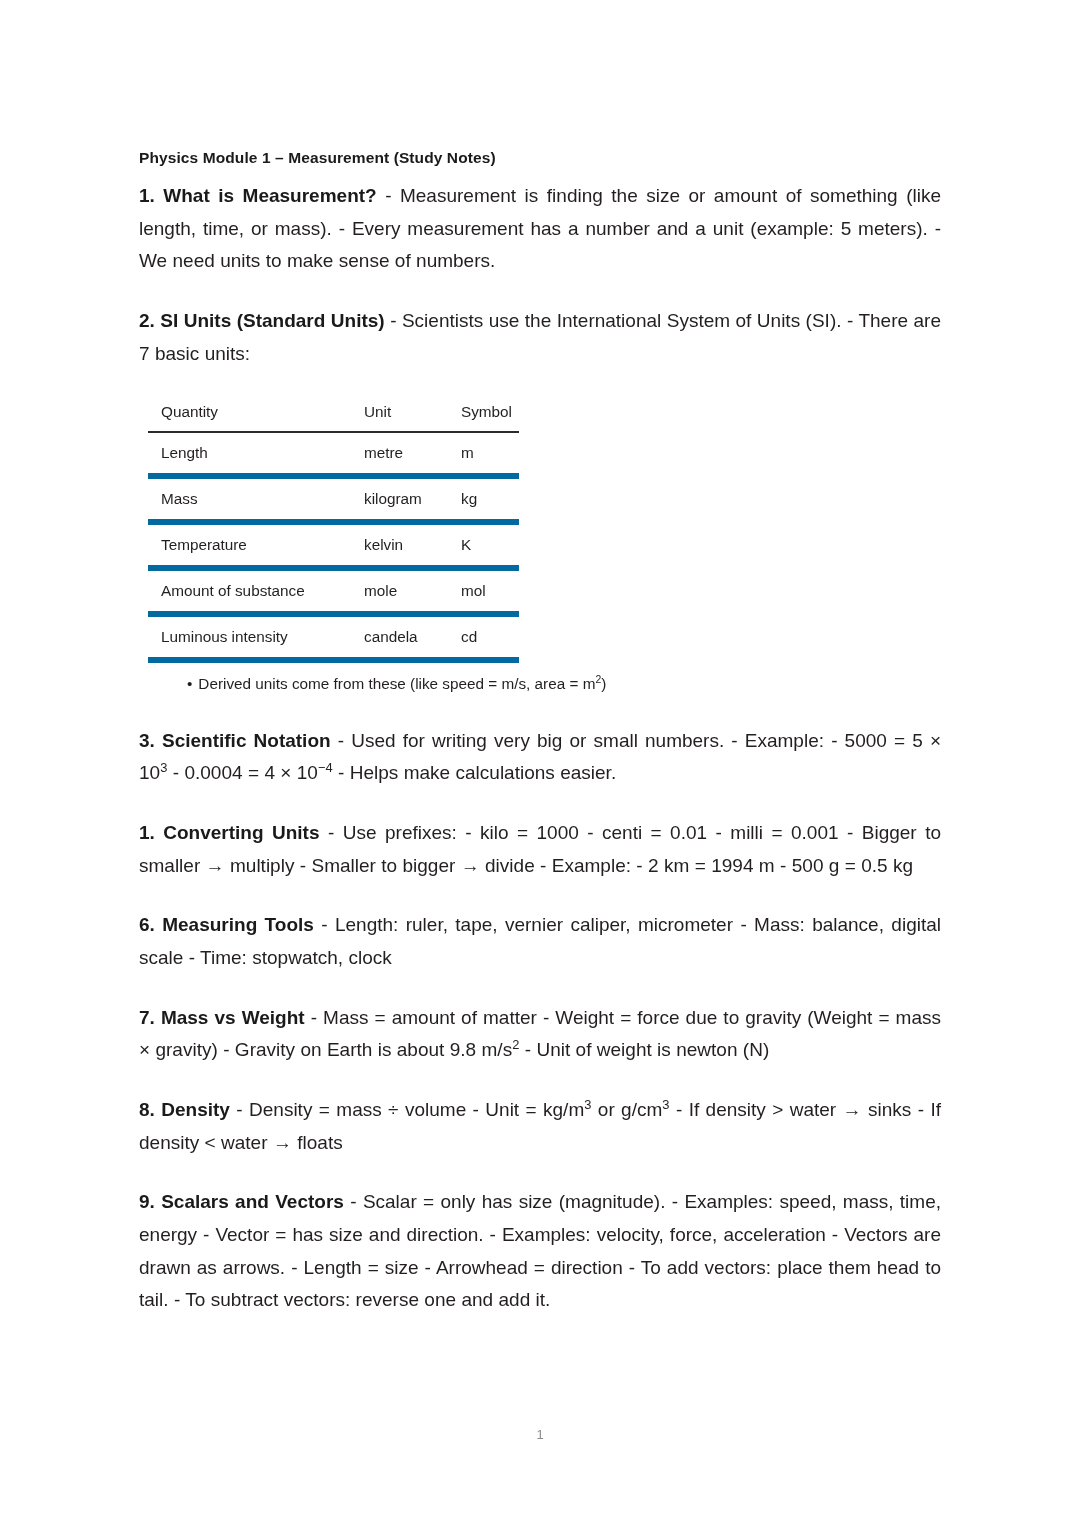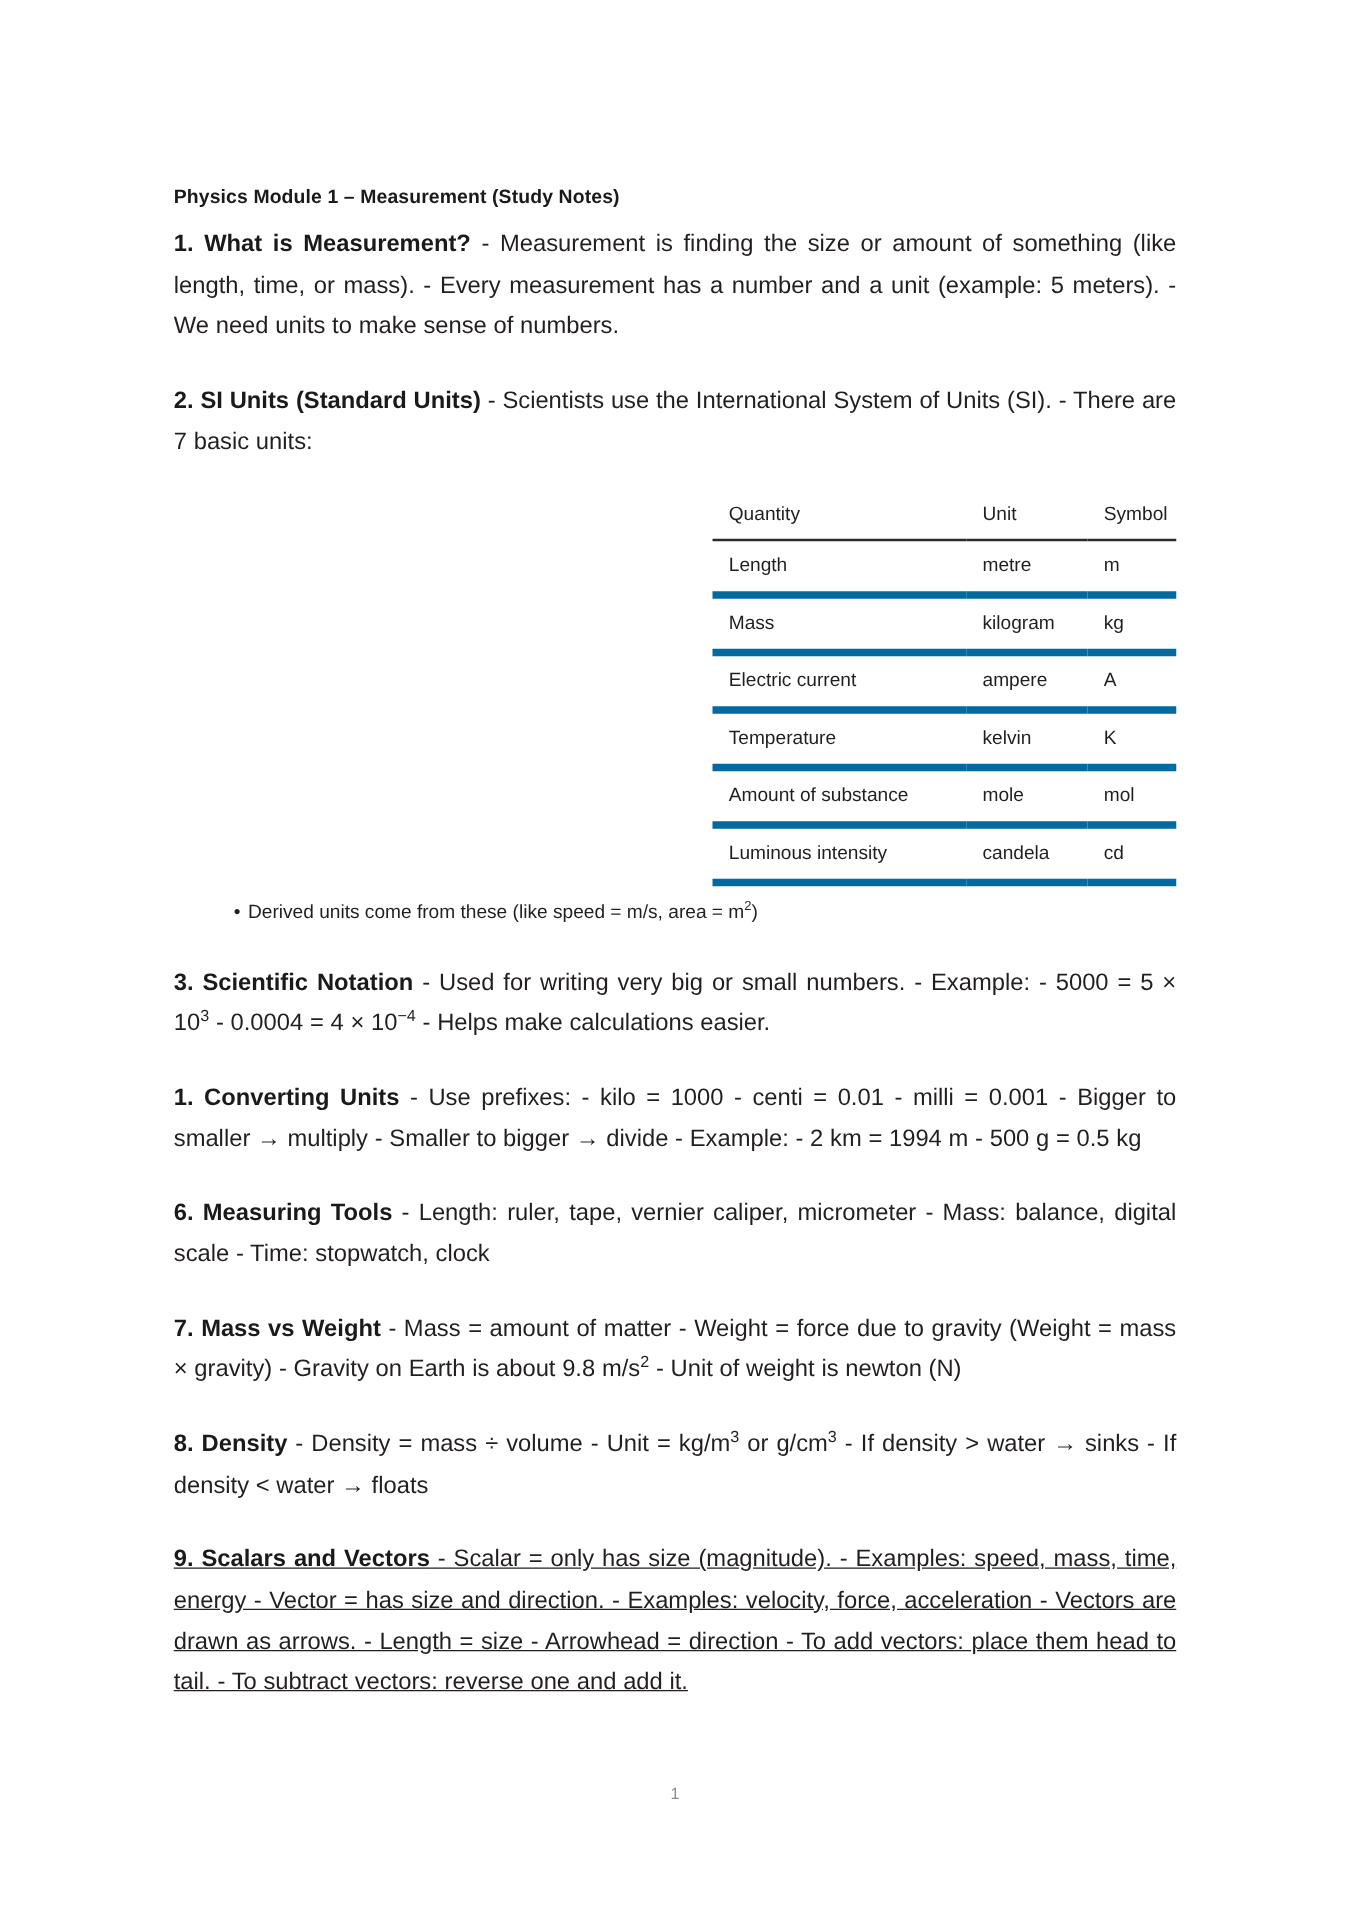--- a/index.html
+++ b/index.html
@@ -35,33 +35,33 @@
     margin: 0 0 27px 0;
     text-align: justify;
     text-justify: inter-word;
     color: #231f20;
     word-spacing: 0.1px;
   }
   p.para b {
     font-weight: bold;
     color: #1a1a1a;
   }
-  p.para.last { margin-bottom: 0; text-decoration: underline; }
+  p.para.last { margin-bottom: 0; }
 
   sup {
     font-size: 0.68em;
     vertical-align: super;
     line-height: 0;
   }
 
   
   .table-wrap {
     margin: 16px 0 8px 0;
     display: flex;
-    justify-content: flex-end;
+    justify-content: flex-start;
   }
   table.si-table {
     border-collapse: collapse;
     width: 371px;
     margin-left: 9px;
     font-size: 15.3px;
   }
   table.si-table th,
   table.si-table td {
     text-align: left;
@@ -138,25 +138,20 @@
           <td>Length</td>
           <td>metre</td>
           <td>m</td>
         </tr>
         <tr>
           <td>Mass</td>
           <td>kilogram</td>
           <td>kg</td>
         </tr>
         <tr>
-          <td>Electric current</td>
-          <td>ampere</td>
-          <td>A</td>
-        </tr>
-        <tr>
           <td>Temperature</td>
           <td>kelvin</td>
           <td>K</td>
         </tr>
         <tr>
           <td>Amount of substance</td>
           <td>mole</td>
           <td>mol</td>
         </tr>
         <tr>

